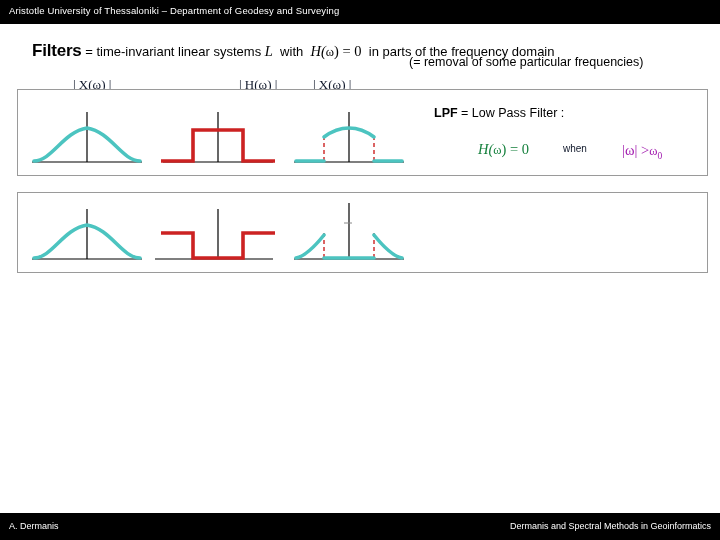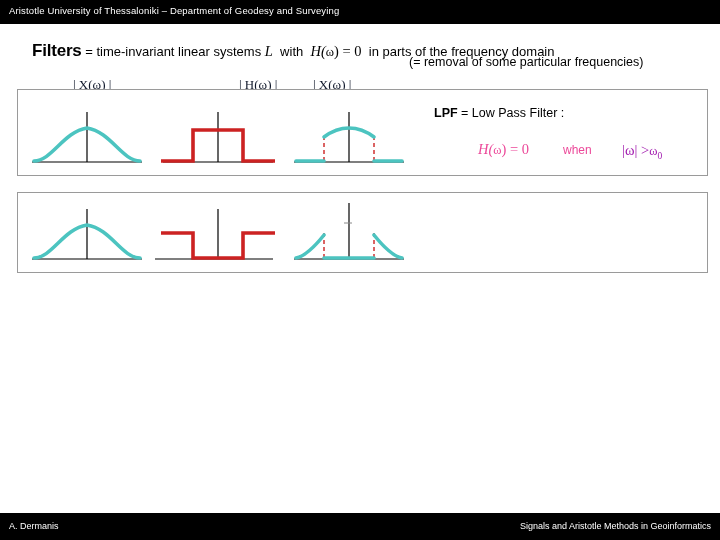--- a/index.html
+++ b/index.html
@@ -133,28 +133,28 @@
     color: #000;
     padding-left: 38px;
   }
   #lpf-title b { font-weight: bold; }
 
   #lpf-condition {
     position: absolute;
     left: 478px;
     top: 140px;
     white-space: nowrap;
-    color: #ec4899;
+    color: #15803d;
   }
   #lpf-cond-when {
     position: absolute;
     left: 563px;
     top: 143px;
-    font-size: 12px;
-    color: #ec4899;
+    font-size: 10px;
+    color: #0f172a;
   }
   #lpf-cond-range {
     position: absolute;
     left: 622px;
     top: 141px;
     white-space: nowrap;
     color: #a21caf;
   }
   .sub0 {
     font-family: "Liberation Serif", serif;
@@ -262,14 +262,14 @@
       <path d="M 16,65 C 26,63 36,52 44,42" fill="none" stroke="#4cc4c0" stroke-width="3.6" stroke-linecap="round"></path>
       <path d="M 94,42 C 102,52 112,63 122,65" fill="none" stroke="#4cc4c0" stroke-width="3.6" stroke-linecap="round"></path>
 
       <line x1="44" y1="65" x2="94" y2="65" stroke="#4cc4c0" stroke-width="3.6" stroke-linecap="round"></line>
     </svg>
   </div>
 </div>
 
 <div class="bar" id="footer-bar">
   <div id="footer-author">A. Dermanis</div>
-  <div id="footer-course">Signals and Aristotle Methods in Geoinformatics</div>
+  <div id="footer-course">Dermanis and Spectral Methods in Geoinformatics</div>
 </div>
 
 </body></html>

